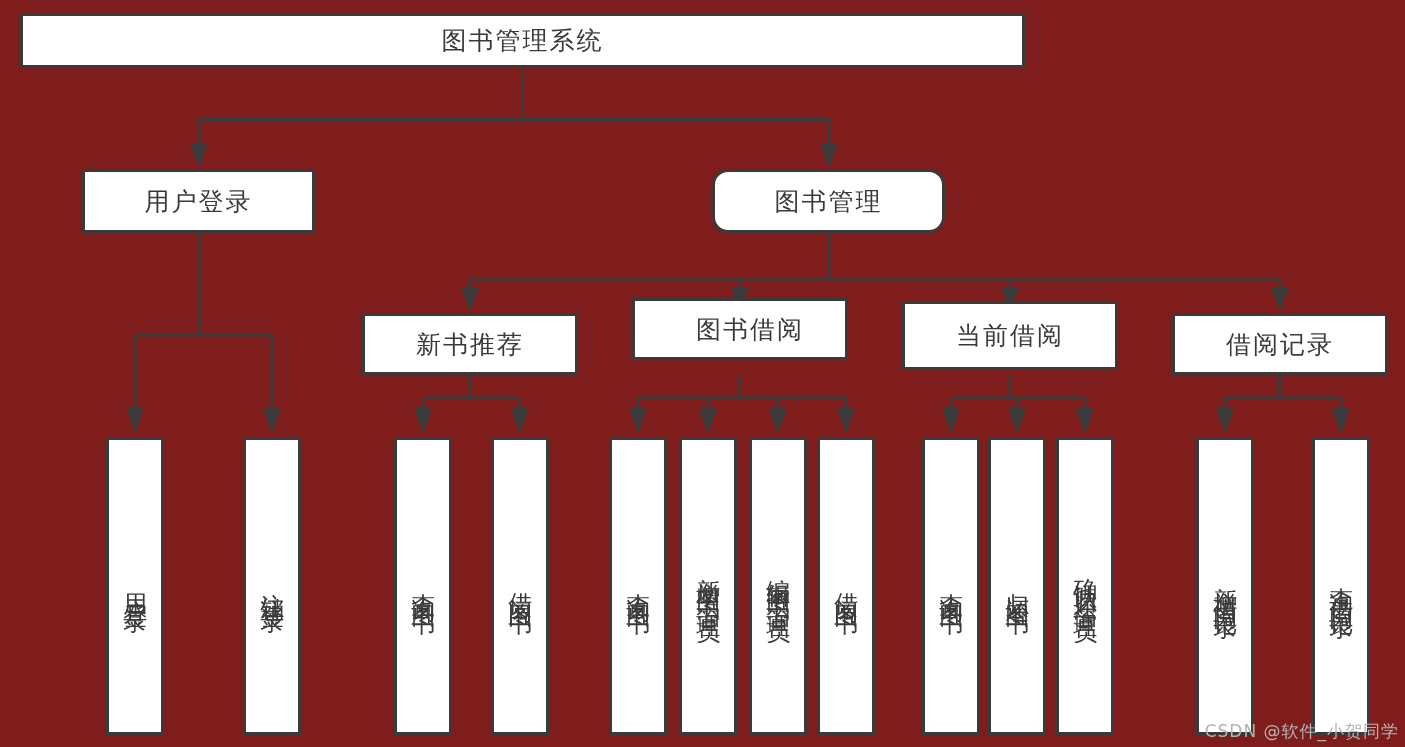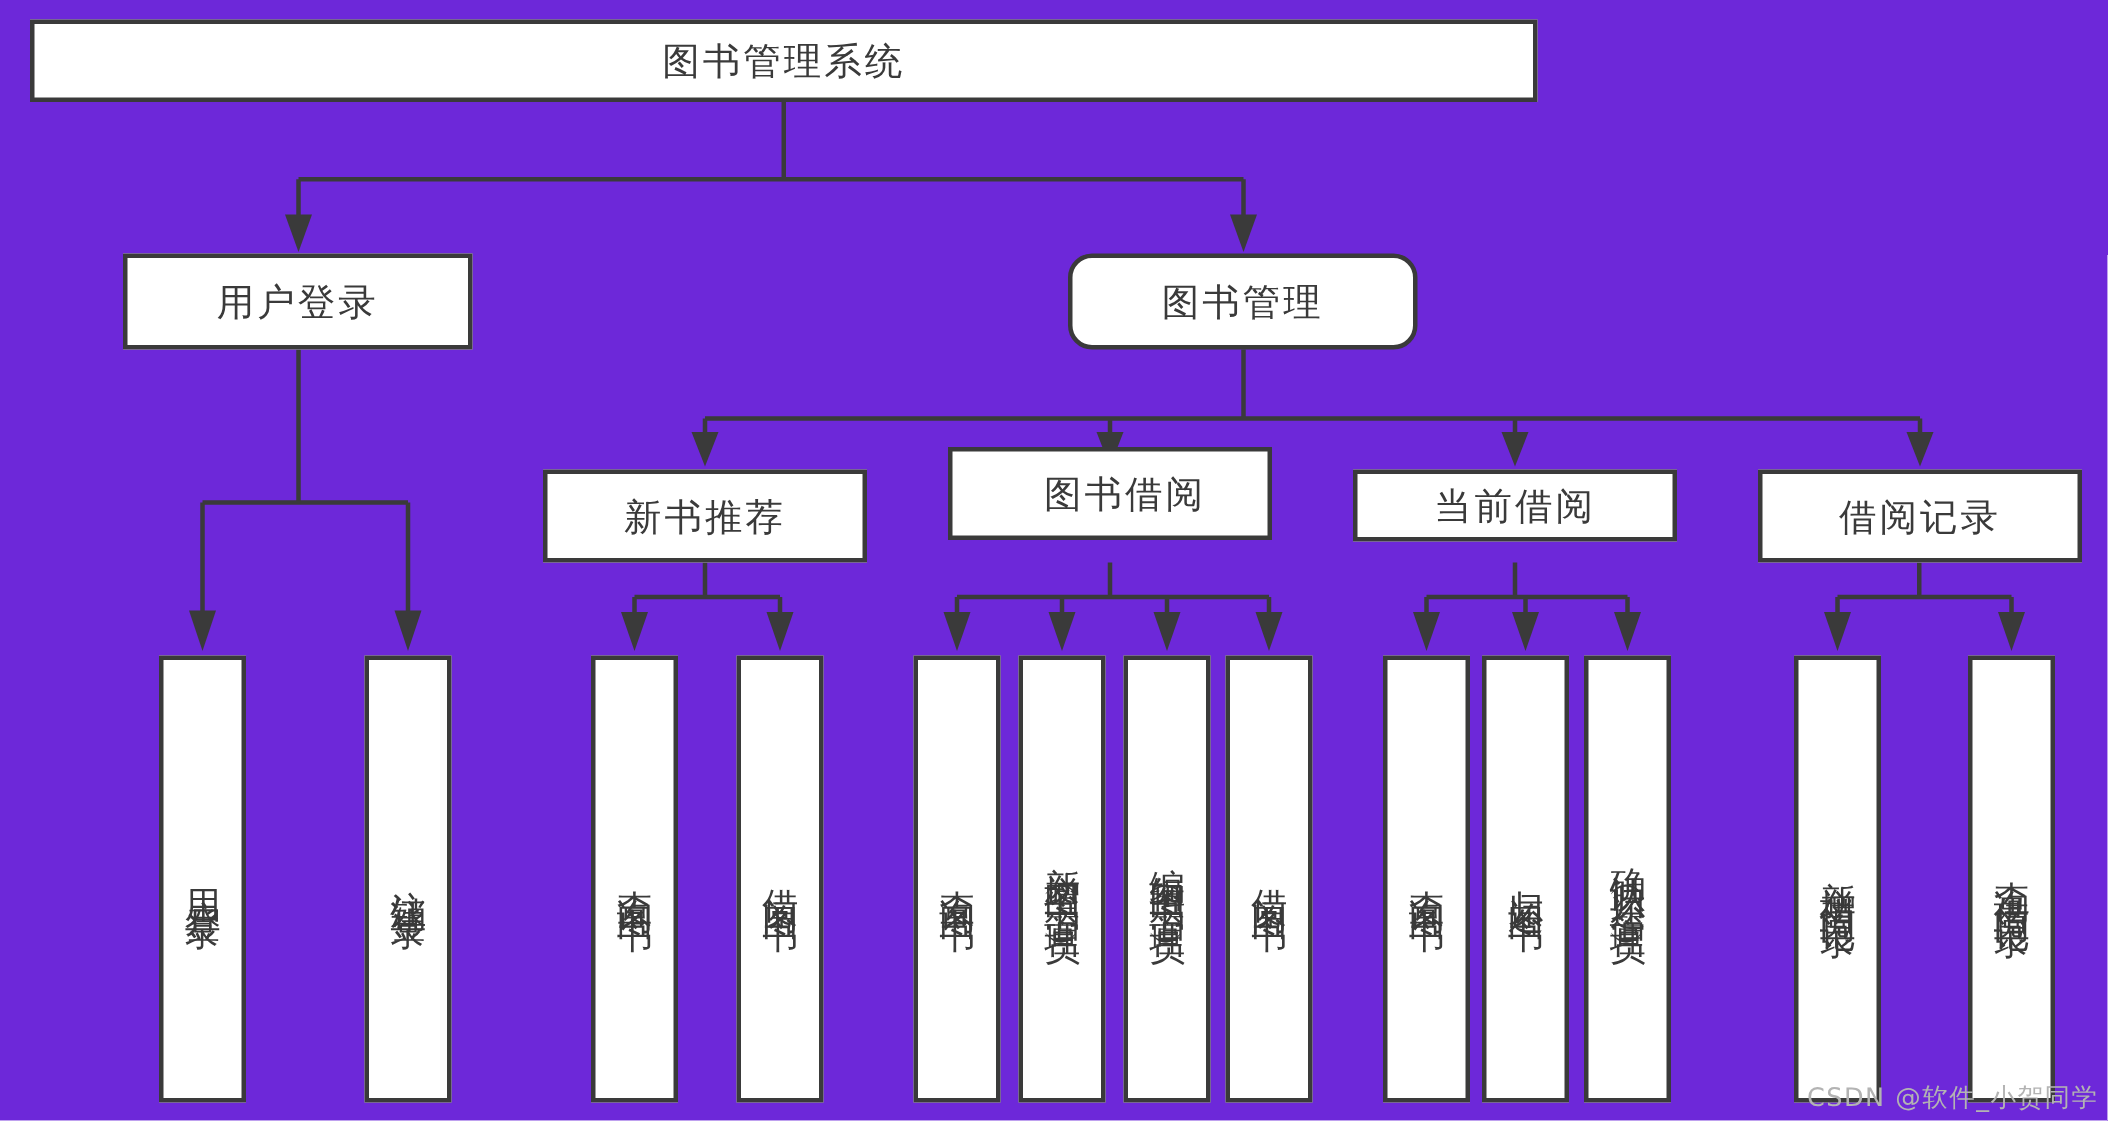--- a/index.html
+++ b/index.html
@@ -1,17 +1,17 @@
 <!DOCTYPE html>
 <html><head>
 <meta charset="utf-8">
 <style>
   html,body { margin:0; padding:0; background:#ffffff; }
   .canvas {
-    position:relative; width:1405px; height:747px; background:#6d28d9;
+    position:relative; width:1405px; height:747px; background:#7f1d1d;
     font-family:"DejaVu Sans", sans-serif; color:#3a3a3a; overflow:hidden;
   }
   .connectors { position:absolute; left:0; top:0; }
   .box {
     position:absolute; box-sizing:border-box; background:#ffffff;
     border:3px solid #3a3a3a; display:flex; align-items:center; justify-content:center;
   }
   .hbox { font-size:25px; letter-spacing:2px; }
   .vbox { font-size:24px; }
   .vbox .vt {
@@ -77,21 +77,21 @@
   <div class="box hbox" style="left:712px; top:169px; width:233px; height:64px;border-radius:16px;">
     <span class="ht">图书管理</span>
   </div>
 
   <div class="box hbox" style="left:362px; top:313px; width:216px; height:62px;">
     <span class="ht">新书推荐</span>
   </div>
   <div class="box hbox" style="left:632px; top:298px; width:216px; height:62px;padding-left:20px;">
     <span class="ht">图书借阅</span>
   </div>
-  <div class="box hbox" style="left:902px; top:313px; width:216px; height:48px;">
+  <div class="box hbox" style="left:902px; top:301px; width:216px; height:69px;">
     <span class="ht">当前借阅</span>
   </div>
   <div class="box hbox" style="left:1172px; top:313px; width:216px; height:62px;">
     <span class="ht">借阅记录</span>
   </div>
 
   <div class="box vbox" style="left:106px; top:437px; width:58px; height:298px;">
     <span class="vt">用户登录</span>
   </div>
   <div class="box vbox" style="left:243px; top:437px; width:58px; height:298px;">

